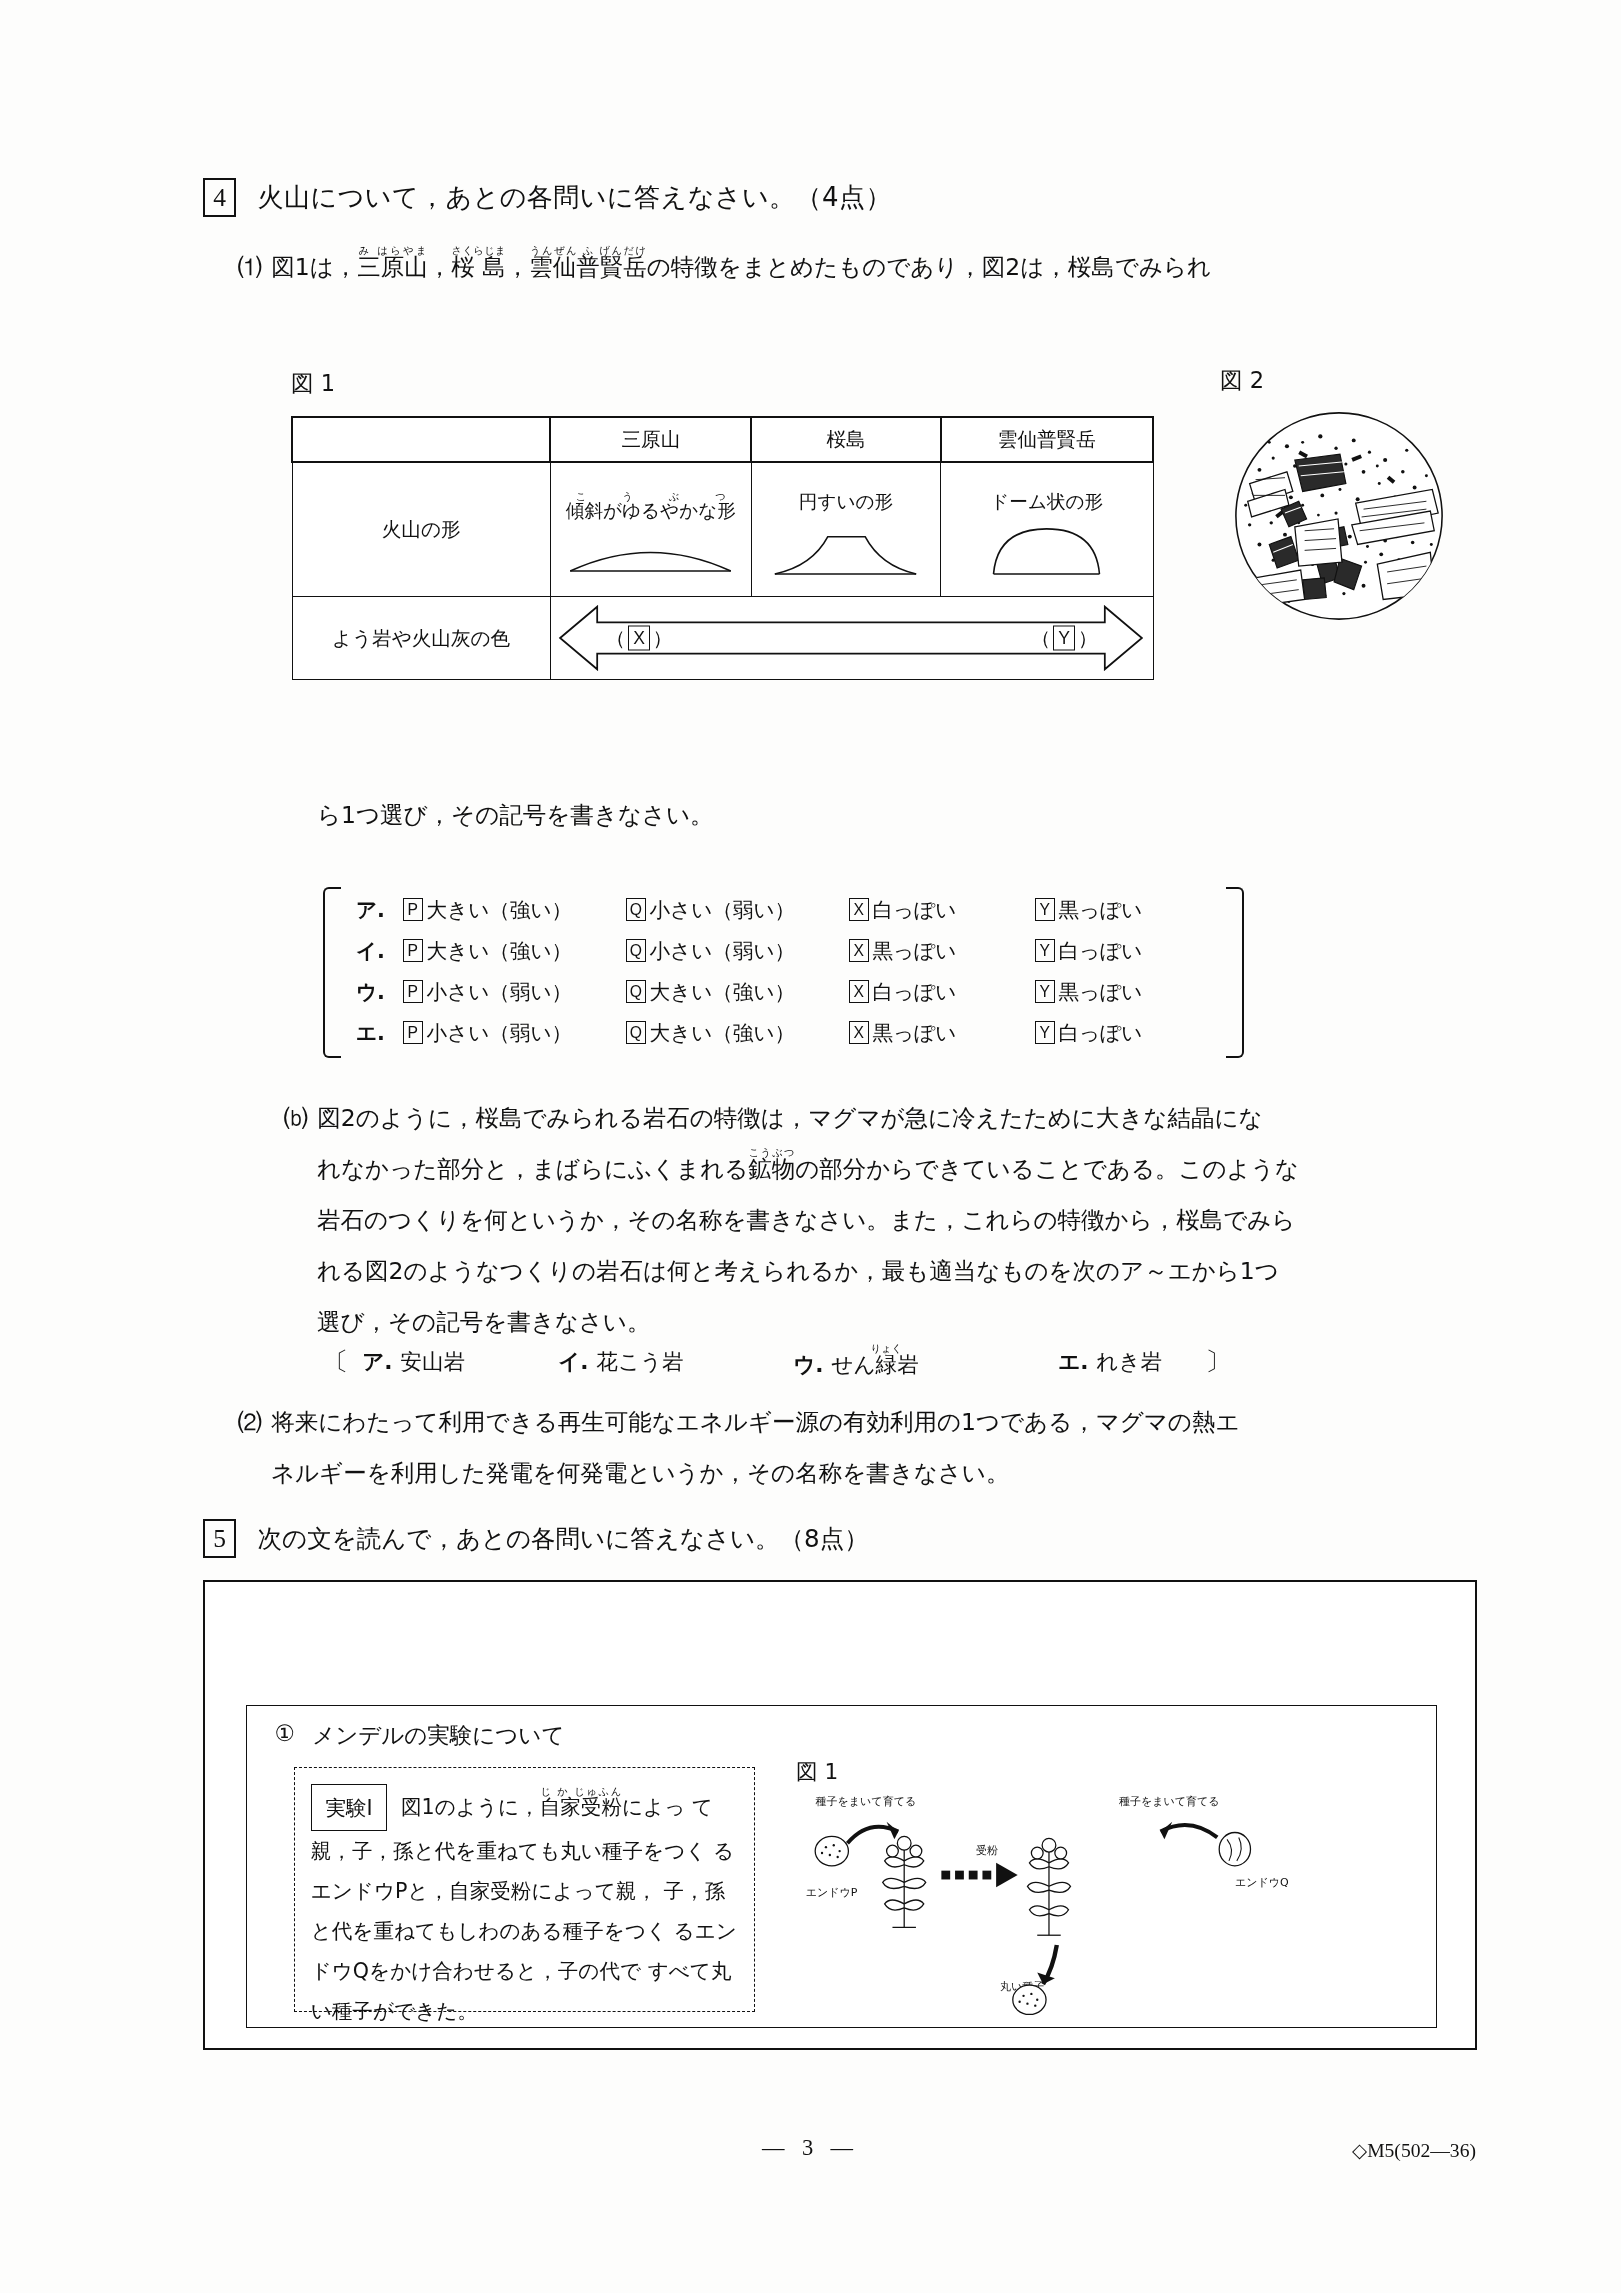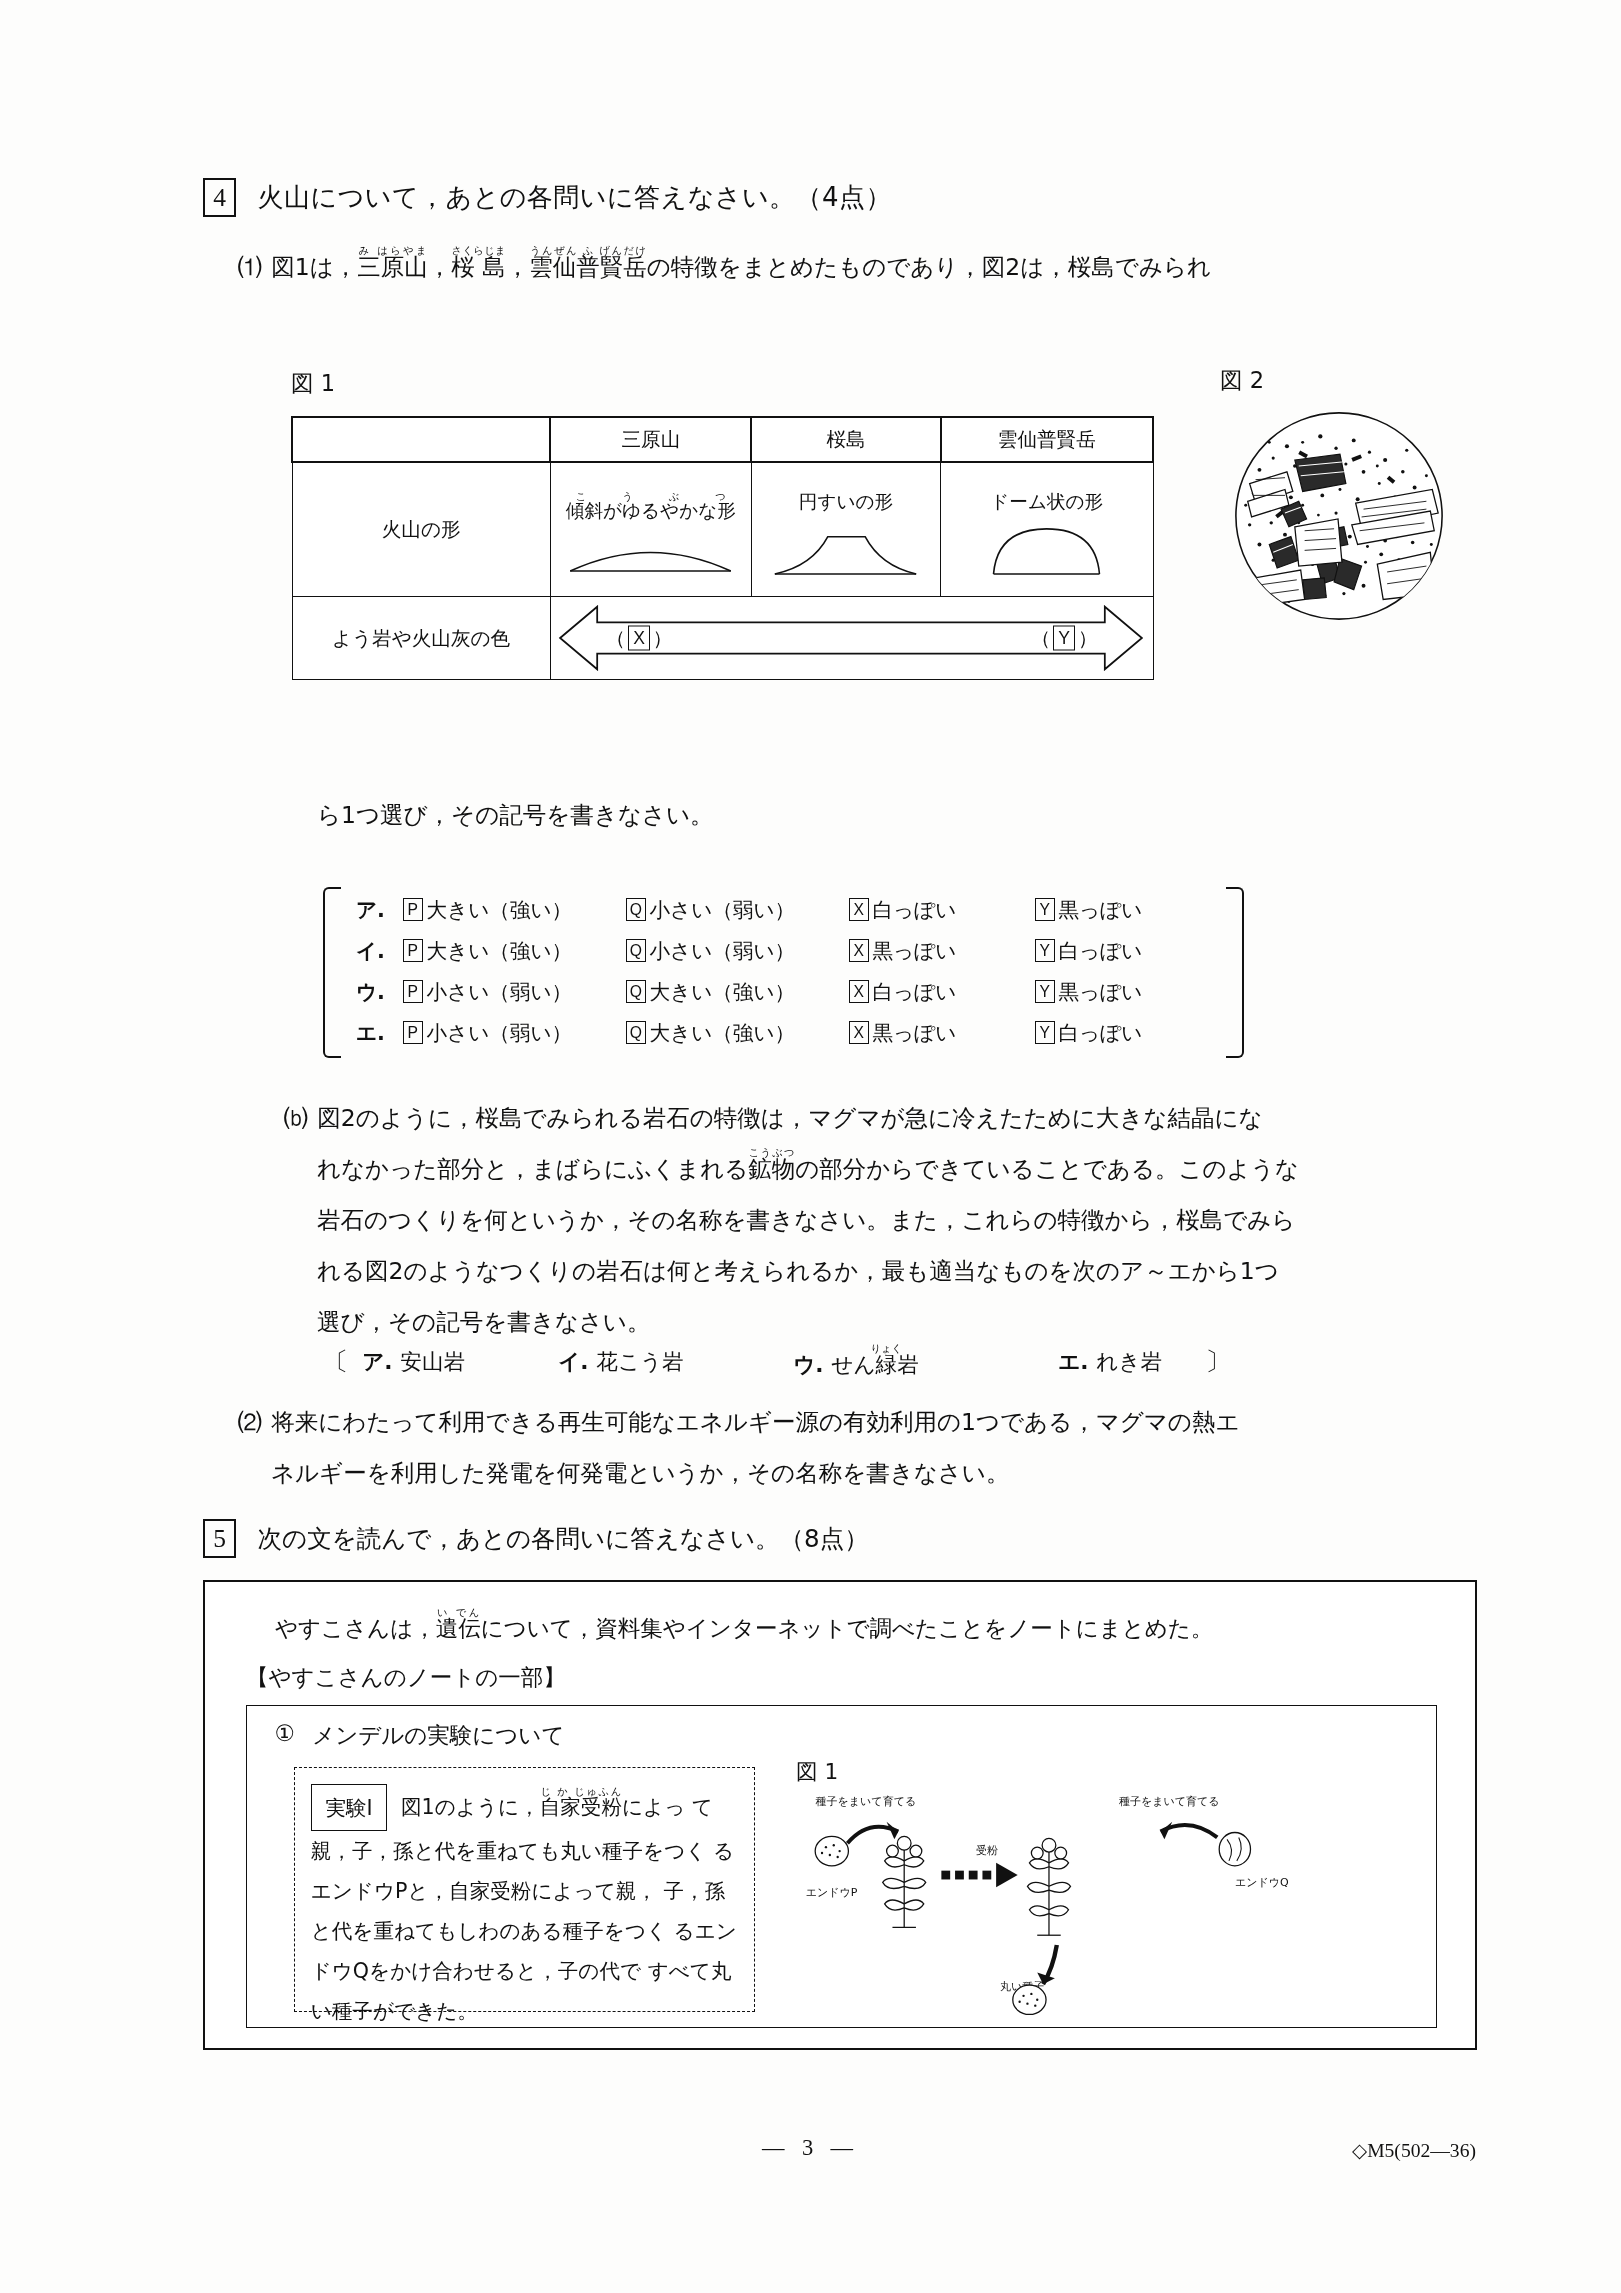--- a/index.html
+++ b/index.html
@@ -563,26 +563,20 @@
 
   <div id="sec5">
 
     <div id="s5-head">
       <span class="qnum">5</span>
       <span class="title jp">次の文を読んで，あとの各問いに答えなさい。（8点）</span>
     </div>
 
     <div id="s5-box">
 
-      <div id="s5-intro">
-        <div class="para jp">
-          <span style="margin-left:29px">やすこさんは，</span><ruby>遺伝<rt>い でん</rt></ruby><span>について，資料集やインターネットで調べたことをノートにまとめた。</span>
-        </div>
-        <div class="para jp">【やすこさんのノートの一部】</div>
-      </div>
 
       <div id="note-box">
 
         <div id="note-title" class="jp">
           <span>①</span>
           <span>メンデルの実験について</span>
         </div>
 
         <div id="exp-box">
           <div id="exp-text" class="jp">

